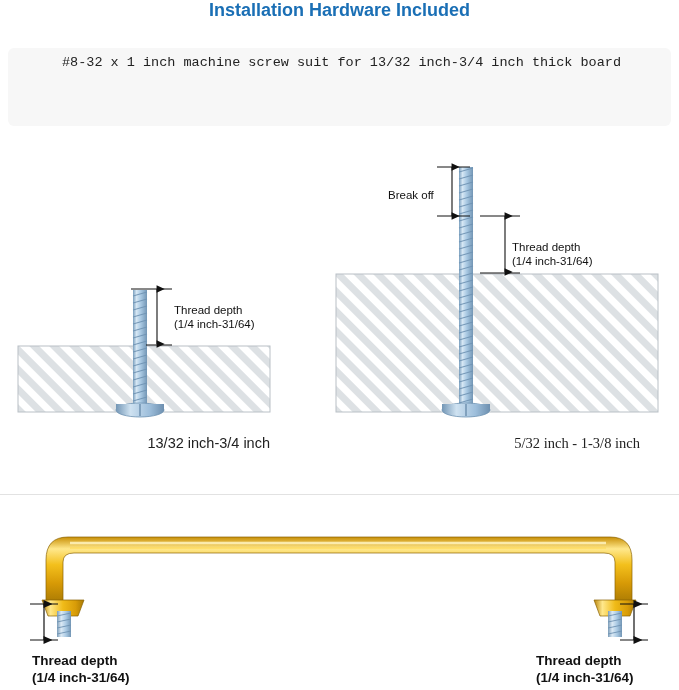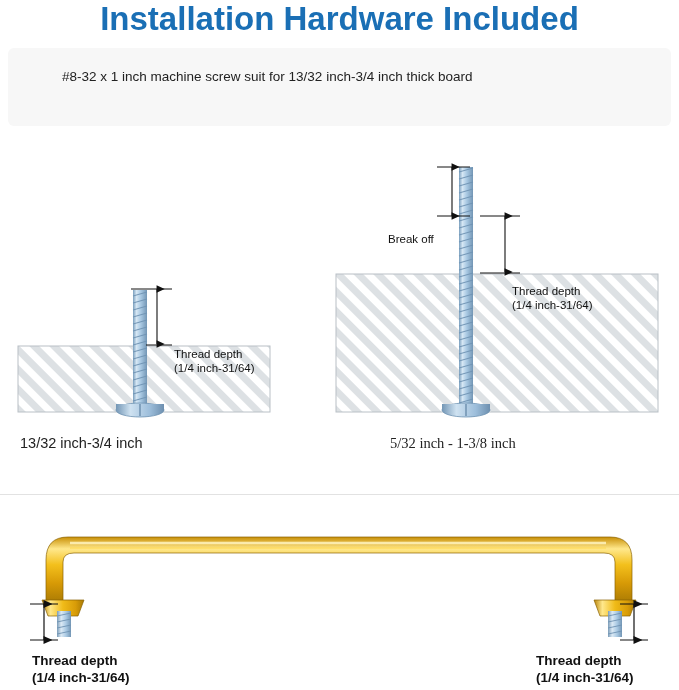--- a/index.html
+++ b/index.html
@@ -13,21 +13,21 @@
     overflow: hidden;
   }
 
   
   .title {
     position: absolute;
     top: 0px;
     left: 0;
     width: 679px;
     text-align: center;
-    font-size: 33px;
+    font-size: 18px;
     font-weight: bold;
     color: #1a6fb5;
     letter-spacing: 0px;
   }
 
   
   .note-box {
     position: absolute;
     left: 8px;
     top: 48px;
@@ -36,51 +36,50 @@
     background: #f7f7f7;
     border-radius: 6px;
   }
   .note-line {
     position: absolute;
     left: 54px;
     font-size: 13.5px;
     color: #222222;
     white-space: nowrap;
   }
-  .note-line.l1 { top: 21px; }
+  .note-line.l1 { top: 7px; font-family: Liberation Mono, monospace; }
   .note-line.l2 { top: 45px; }
 
   
   .stage {
     position: absolute;
     left: 0;
     top: 0;
     width: 679px;
     height: 690px;
     pointer-events: none;
   }
 
   
   .caption {
     position: absolute;
     font-size: 14.5px;
     color: #222222;
     white-space: nowrap;
-    text-align: left;
+    text-align: right;
   }
   .cap-left  { left: 20px;  top: 435px; width: 250px; }
   .cap-right { left: 390px; top: 435px; width: 250px; font-family: Liberation Serif, serif; }
 
   .annot {
     position: absolute;
     font-size: 11.5px;
     color: #111111;
     white-space: nowrap;
     line-height: 14px;
-    margin-top: 44px;
   }
   .annot-break   { left: 388px; top: 188px; }
   .annot-td-r1   { left: 512px; top: 240px; }
   .annot-td-r2   { left: 512px; top: 254px; }
   .annot-td-l1   { left: 174px; top: 303px; }
   .annot-td-l2   { left: 174px; top: 317px; }
 
   .annot-bottom {
     position: absolute;
     font-size: 13.5px;

